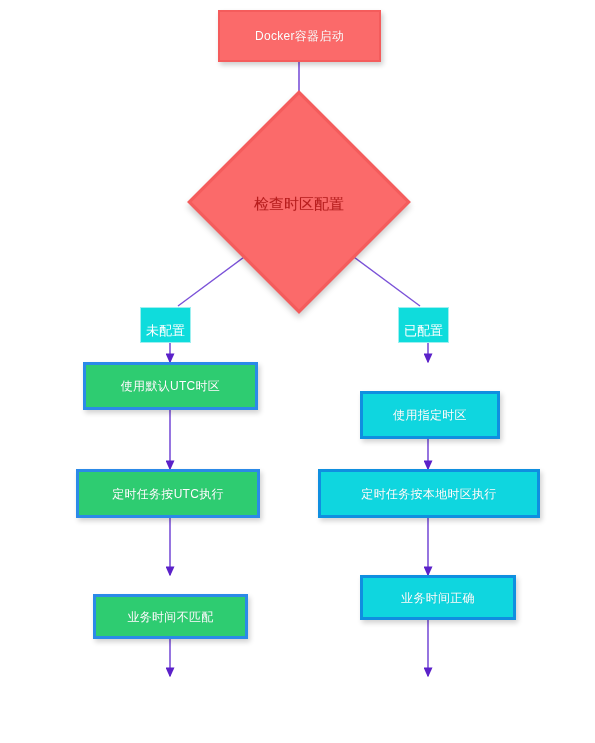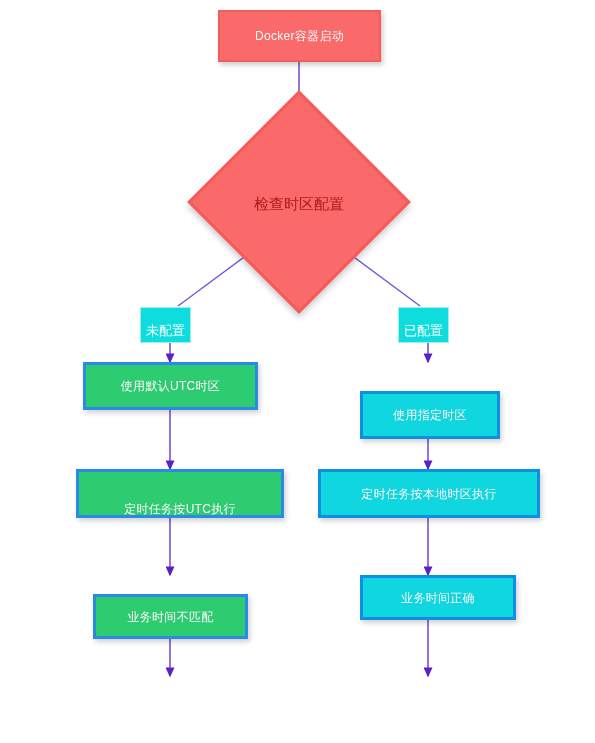--- a/index.html
+++ b/index.html
@@ -138,21 +138,21 @@
   <div class="diamond-label" style="left:199px; top:196px;">检查时区配置</div>
 
   <div class="edge-label" style="left:140px; top:307px;">未配置</div>
 
   <div class="edge-label" style="left:398px; top:307px;">已配置</div>
 
   <div class="node node-green" style="left:83px; top:362px; width:175px; height:48px;">
     <span>使用默认UTC时区</span>
   </div>
 
-  <div class="node node-green" style="left:76px; top:469px; width:208px; height:49px;align-items:flex-end;">
+  <div class="node node-green" style="left:76px; top:469px; width:184px; height:49px;">
     <span>定时任务按UTC执行</span>
   </div>
 
   <div class="node node-green" style="left:93px; top:575px; width:155px; height:45px;margin-top:19px;">
     <span>业务时间不匹配</span>
   </div>
 
 
   <div class="node node-cyan" style="left:360px; top:362px; width:140px; height:48px;margin-top:29px;">
     <span>使用指定时区</span>

